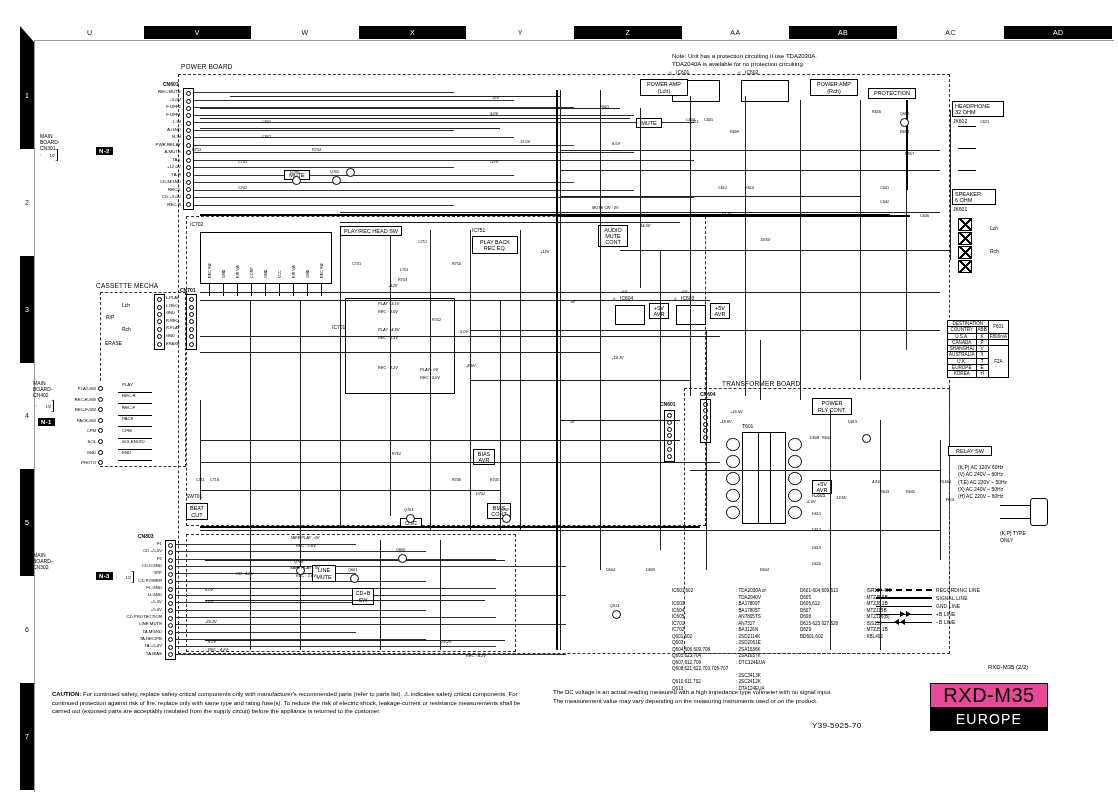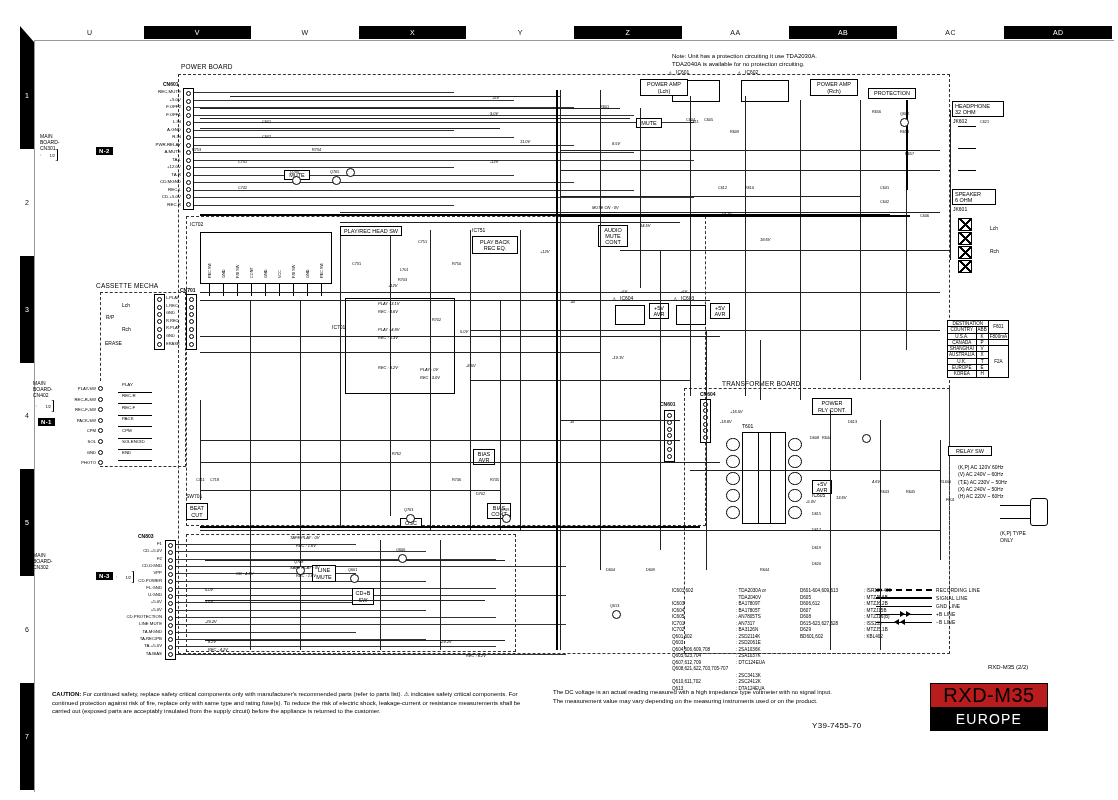--- a/index.html
+++ b/index.html
@@ -146,21 +146,21 @@
   
   .titleblock {
     position: absolute;
     width: 118px; height: 48px;
     border: 1px solid #000;
     display: flex; flex-direction: column;
   }
   .titleblock .model {
     flex: 1; display: flex; align-items: center; justify-content: center;
     font-size: 20px; letter-spacing: .5px; color: #000;
-    background: #b91c1c;
+    background: #ec4899;
   }
   .titleblock .brand {
     flex: 1; display: flex; align-items: center; justify-content: center;
     font-size: 14px; letter-spacing: 1.2px; color: #fff;
     background: #000;
   }
 
   
   .navarrow {
     position: absolute;
@@ -730,21 +730,21 @@
       </div>
     </div>
 
   <div class="caution" style="left:52px; top:690px; width:480px;">
     <b>CAUTION:</b>
     <span id="caution-body"> For continued safety, replace safety critical components only with manufacturer's recommended parts (refer to parts list). ⚠ indicates safety critical components. For continued protection against risk of fire, replace only with same type and rating fuse(s). To reduce the risk of electric shock, leakage-current or resistance measurements shall be carried out (exposed parts are acceptably insulated from the supply circuit) before the appliance is returned to the customer.</span>
   </div>
 
   <div class="dcnote" style="left:553px; top:688px; width:290px;">The DC voltage is an actual reading measured with a high impedance type voltmeter with no signal input. The measurement value may vary depending on the measuring instruments used or on the product.</div>
 
-  <div class="docnum" style="left:812px; top:721px;">Y39-7455-70</div>
+  <div class="docnum" style="left:812px; top:721px;">Y39-5925-70</div>
 
   <div class="pagenum" style="left:988px; top:664px;">RXD-M35 (2/2)</div>
 
   <div class="titleblock" style="left:930px; top:683px;">
     <div class="model">RXD-M35</div>
     <div class="brand">EUROPE</div>
   </div>
 
   <div id="wiring">
       <div class="wire-h" style="left: 200px; top: 108px; width: 420px; background: rgb(34, 34, 34);"></div>

